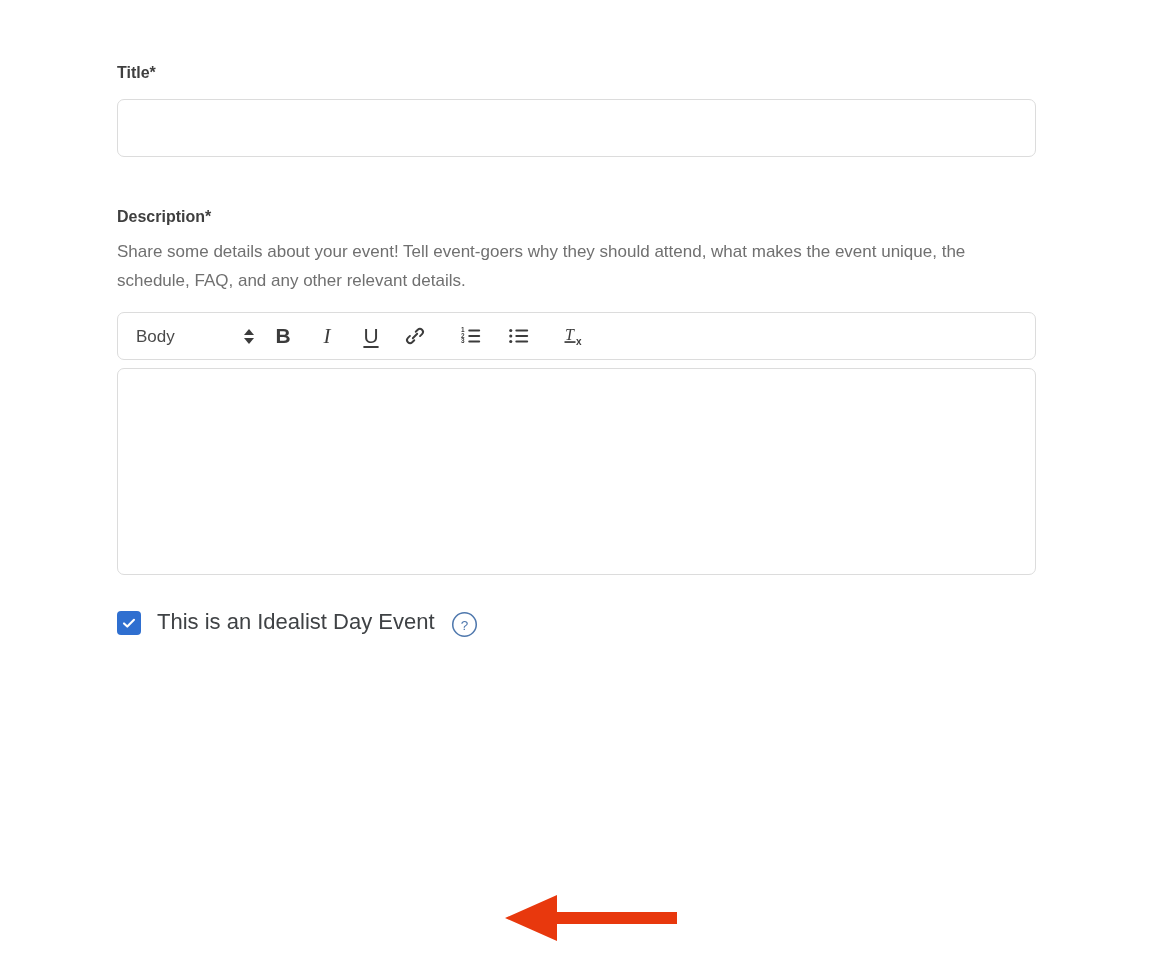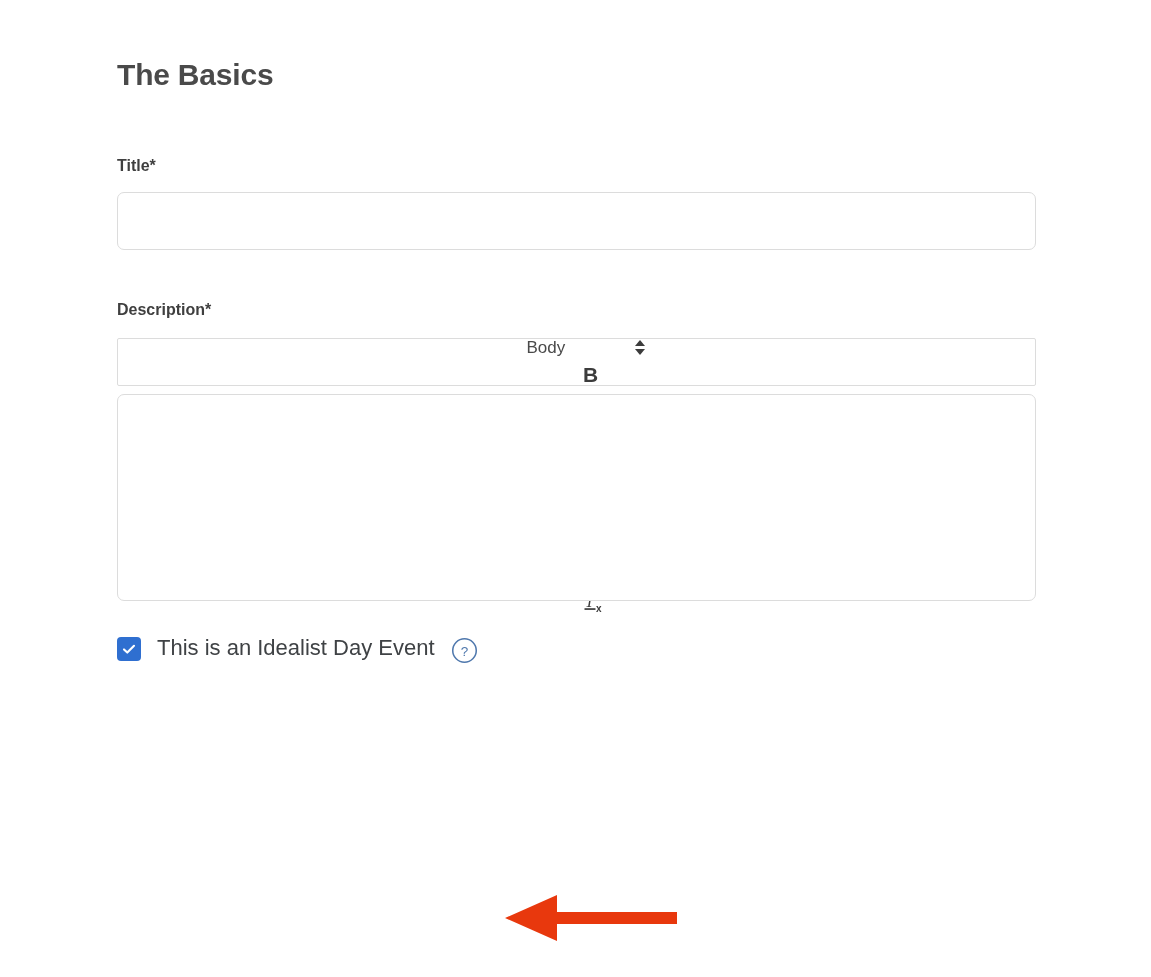--- a/index.html
+++ b/index.html
@@ -124,26 +124,25 @@
     margin-top: 16px;
     width: 919px;
   }
 
   
   .editor-toolbar {
     width: 919px;
     height: 48px;
     margin-top: 17px;
     border: 1px solid #dcdcdc;
-    border-radius: 2px;
+    border-radius: 7px;
     background: #ffffff;
     display: flex;
     align-items: center;
     padding-left: 18px;
-    flex-direction: column;
   }
 
   .style-select {
     display: flex;
     align-items: center;
     cursor: pointer;
     width: 118px;
     flex: 0 0 auto;
   }
   .style-select-label {
@@ -246,33 +245,33 @@
     height: 50px;
     pointer-events: none;
   }
 </style>
 </head>
 <body>
 
 <div class="page">
   <div class="form-wrap">
 
-    <h1 class="section-title">The Basics</h1>
 
 
     <div class="field" style="margin-top:63px;">
       <div class="field-label">Title*</div>
 
       <input class="text-input" type="text" placeholder="" style="">
 
     </div>
 
     <div class="field" style="margin-top:50px;">
       <div class="field-label">Description*</div>
 
+      <div class="field-help">Share some details about your event! Tell event-goers why they should attend, what makes the event unique, the schedule, FAQ, and any other relevant details.</div>
 
       
       <div class="editor-toolbar">
 
         <div class="style-select">
           <span class="style-select-label">Body</span>
           <span class="updown-icon">
             <i class="up"></i>
               <i class="dn"></i>
           </span>

